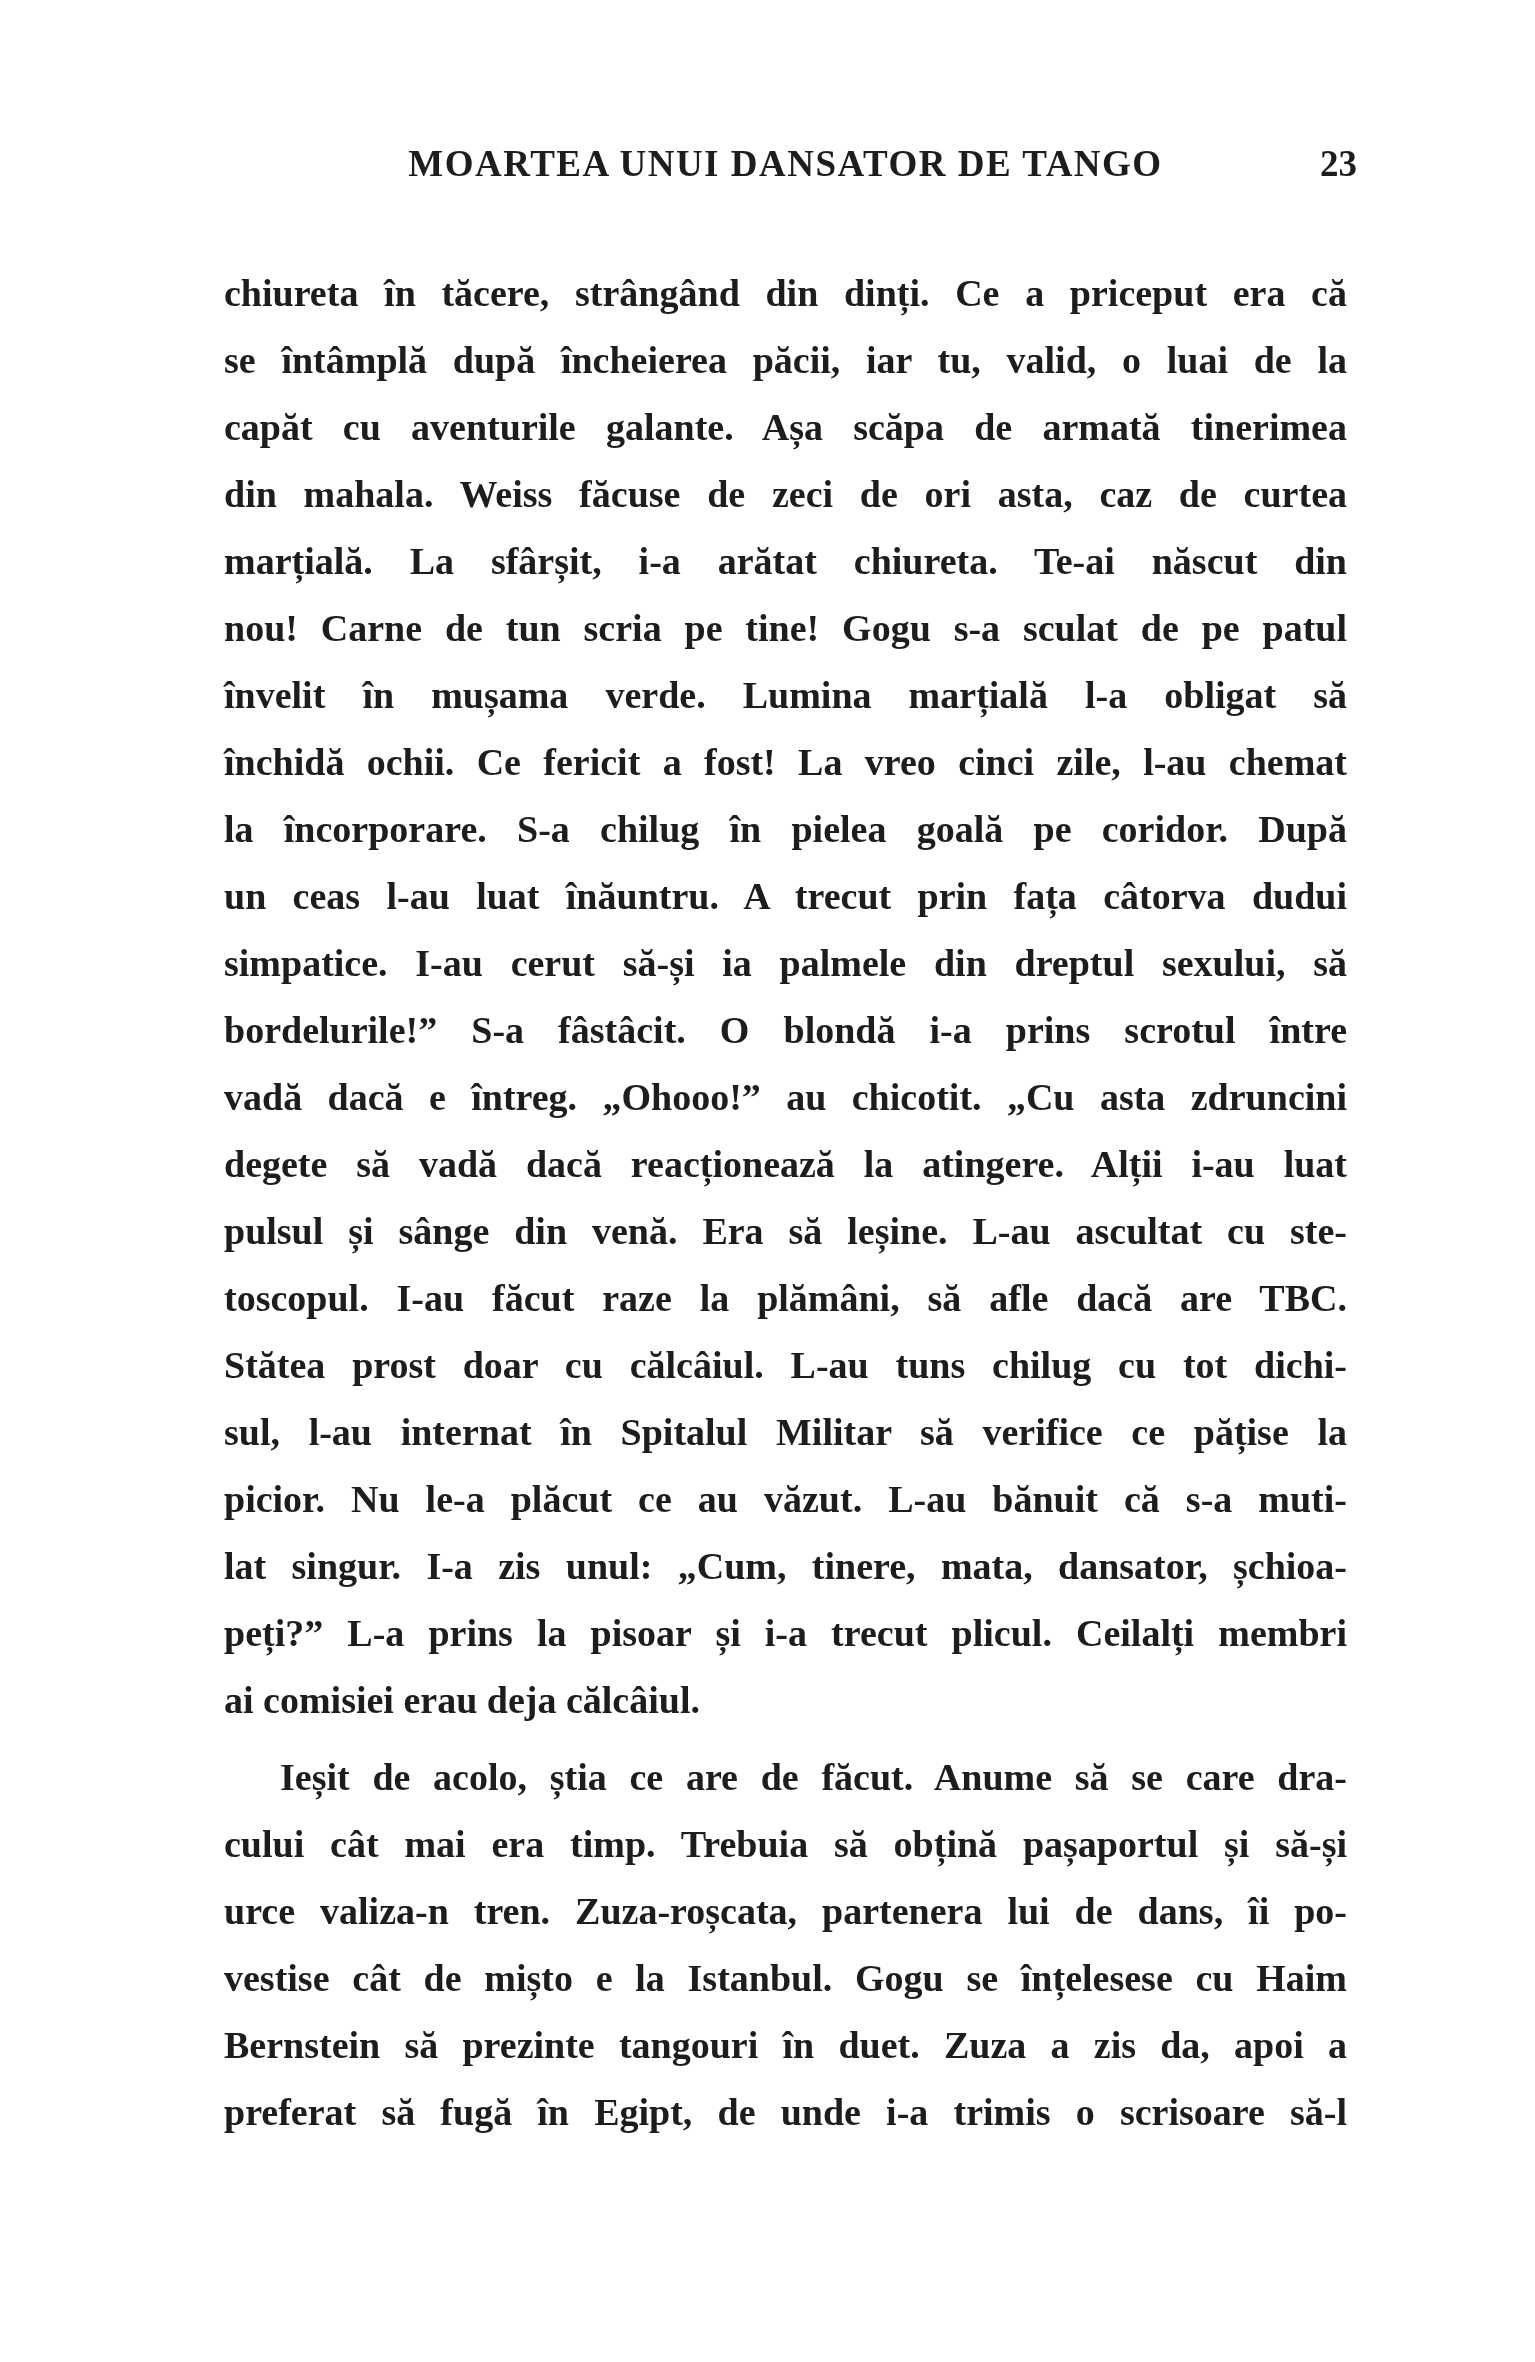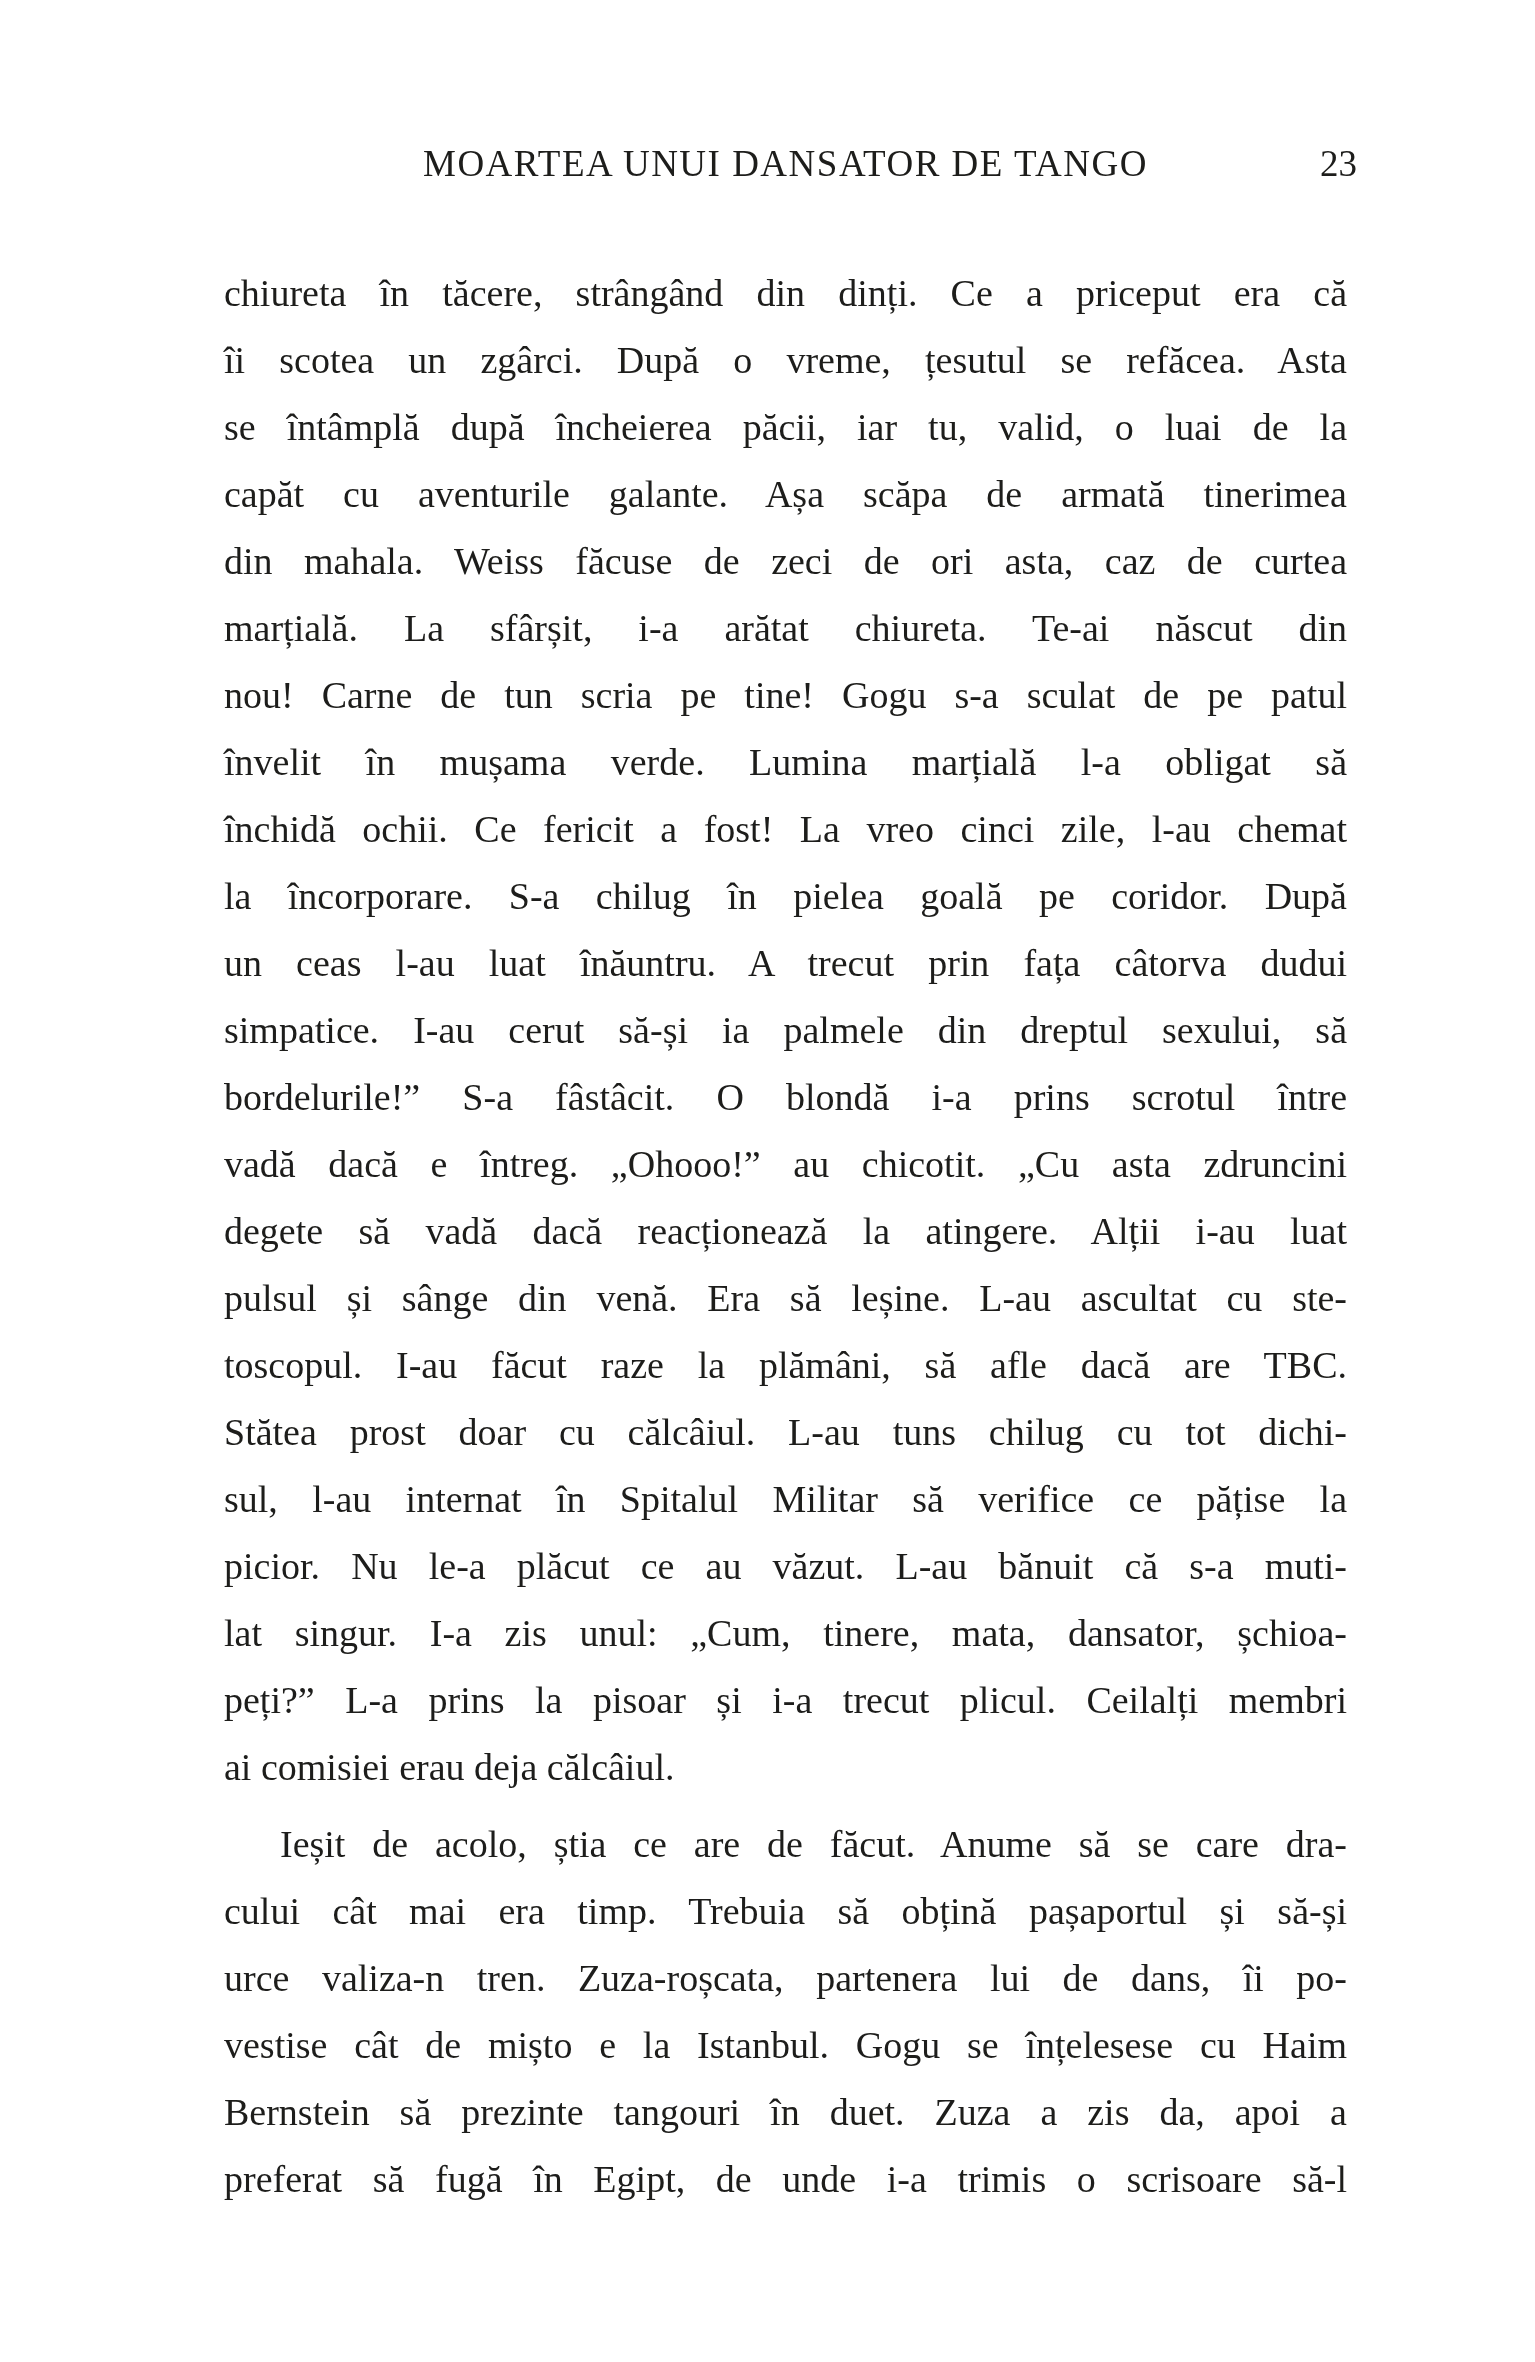--- a/index.html
+++ b/index.html
@@ -11,20 +11,21 @@
     position: relative;
     width: 1535px;
     height: 2362px;
     margin: 0 auto;
     background: var(--bg);
     box-sizing: border-box;
     padding: 140px 178px 0 214px;
     color: var(--fg);
     font-family: "Liberation Serif", "DejaVu Serif", serif;
     overflow: hidden;
+    font-weight: bold;
   }
   .running-head {
     position: relative;
     height: 48px;
     font-size: 37px;
     line-height: 48px;
     letter-spacing: 1.5px;
     text-align: center;
     white-space: nowrap;
   }
@@ -53,21 +54,20 @@
 
 <div class="page">
   <header class="running-head">
     <span class="head-title">MOARTEA UNUI DANSATOR DE TANGO</span>
     <span class="page-num">23</span>
   </header>
 
   <main class="text-body">
       <div class="paragraph">
         <div class="line">chiureta în tăcere, strângând din dinți. Ce a priceput era că</div>
-        <div class="line">îi scotea un zgârci. După o vreme, țesutul se refăcea. Asta</div>
         <div class="line">se întâmplă după încheierea păcii, iar tu, valid, o luai de la</div>
         <div class="line">capăt cu aventurile galante. Așa scăpa de armată tinerimea</div>
         <div class="line">din mahala. Weiss făcuse de zeci de ori asta, caz de curtea</div>
         <div class="line">marțială. La sfârșit, i-a arătat chiureta. Te-ai născut din</div>
         <div class="line">nou! Carne de tun scria pe tine! Gogu s-a sculat de pe patul</div>
         <div class="line">învelit în mușama verde. Lumina marțială l-a obligat să</div>
         <div class="line">închidă ochii. Ce fericit a fost! La vreo cinci zile, l-au chemat</div>
         <div class="line">la încorporare. S-a chilug în pielea goală pe coridor. După</div>
         <div class="line">un ceas l-au luat înăuntru. A trecut prin fața câtorva dudui</div>
         <div class="line">simpatice. I-au cerut să-și ia palmele din dreptul sexului, să</div>

